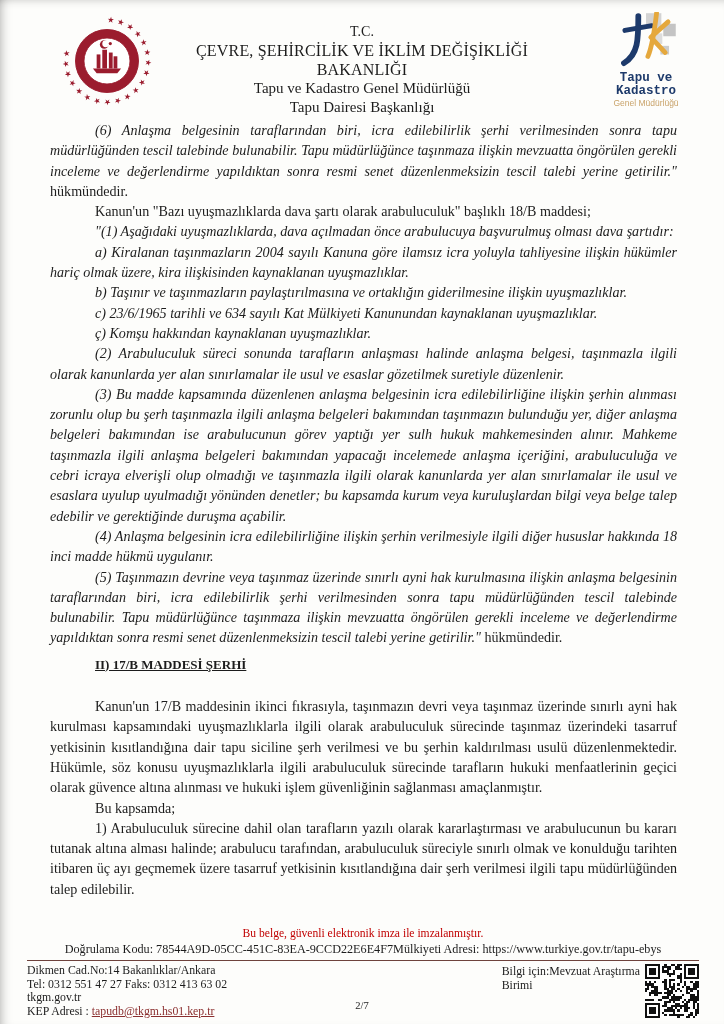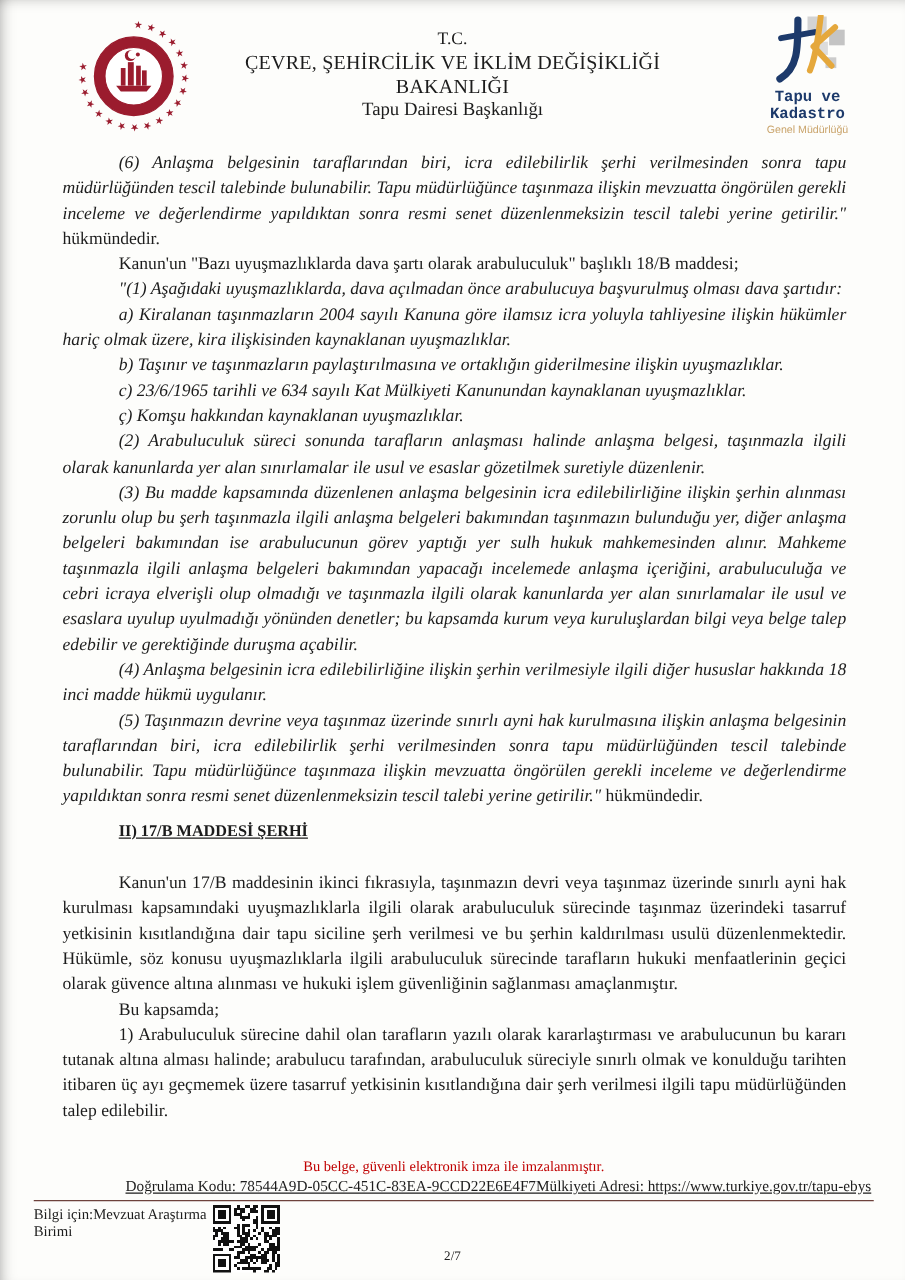--- a/index.html
+++ b/index.html
@@ -32,23 +32,23 @@
     position:absolute;left:50px;top:120px;width:627px;
     font-size:14.1px;line-height:20.3px;text-align:justify;
   }
   .doc-body p{margin:0;text-indent:45px;}
   .it{font-style:italic;}
   .sec-heading{font-weight:bold;font-size:13px;margin:7px 0 21px;text-indent:45px;text-align:left;text-decoration:underline;}
   
   .footer{position:absolute;left:27px;top:927px;width:672px;font-size:12px;}
   .sig-note{text-align:center;color:#c00000;font-size:11.6px;line-height:14px;}
   .verify-row{
-    display:flex;justify-content:flex-end;
+    display:flex;justify-content:center;
     border-bottom:1.5px solid #6e423c;
-    padding:1px 2px 3px 2px;font-size:12.2px;text-decoration:underline;
+    padding:1px 2px 3px 2px;font-size:12.2px;
   }
   .addr-row{display:flex;justify-content:space-between;padding-top:3px;}
   .addr-left{font-size:11.8px;line-height:13.6px;}
   .kep-link{color:#8b2f2f;text-decoration:underline;}
   .addr-right{display:flex;align-items:flex-start;}
   .info-text{text-align:left;font-size:11.8px;line-height:13.6px;padding-top:1px;}
   .qr{width:54px;height:54px;margin-left:5px;}
   .page-num{position:absolute;top:1000px;left:0;width:724px;text-align:center;font-size:10.5px;}
 </style>
 </head>
@@ -77,20 +77,21 @@
       </g>
       <circle cx="47" cy="32.5" r="4.6" fill="#9b1c2e"></circle>
       <circle cx="48.7" cy="31.6" r="3.7" fill="#ffffff"></circle>
       <circle cx="53.5" cy="31.5" r="1.7" fill="#9b1c2e"></circle>
     </svg>
   </div>
 
   <div class="hdr-text">
     <div class="hdr-tc">T.C.</div>
     <div class="hdr-ministry">ÇEVRE, ŞEHİRCİLİK VE İKLİM DEĞİŞİKLİĞİ BAKANLIĞI</div>
+    <div class="hdr-gd">Tapu ve Kadastro Genel Müdürlüğü</div>
     <div class="hdr-dept">Tapu Dairesi Başkanlığı</div>
   </div>
 
   <div class="tk-logo">
     <svg viewBox="0 0 100 62" width="96" height="60" aria-hidden="true">
       <g>
         <rect x="50" y="1" width="16" height="16" fill="#d3d3d3"></rect>
         <rect x="68" y="12" width="13" height="13" fill="#c4c4c4"></rect>
         <rect x="56" y="22" width="11" height="11" fill="#dcdcdc"></rect>
         <rect x="65" y="35" width="9" height="9" fill="#cccccc"></rect>
@@ -122,20 +123,26 @@
     <p>1) Arabuluculuk sürecine dahil olan tarafların yazılı olarak kararlaştırması ve arabulucunun bu kararı tutanak altına alması halinde; arabulucu tarafından, arabuluculuk süreciyle sınırlı olmak ve konulduğu tarihten itibaren üç ayı geçmemek üzere tasarruf yetkisinin kısıtlandığına dair şerh verilmesi ilgili tapu müdürlüğünden talep edilebilir.</p>
   </div>
 
   <div class="footer">
     <div class="sig-note">Bu belge, güvenli elektronik imza ile imzalanmıştır.</div>
     <div class="verify-row">
       <span>Doğrulama Kodu: 78544A9D-05CC-451C-83EA-9CCD22E6E4F7</span>
       <span>Mülkiyeti Adresi: https://www.turkiye.gov.tr/tapu-ebys</span>
     </div>
     <div class="addr-row">
+      <div class="addr-left">
+        <div>Dikmen Cad.No:14 Bakanlıklar/Ankara</div>
+        <div>Tel: 0312 551 47 27 Faks: 0312 413 63 02</div>
+        <div>tkgm.gov.tr</div>
+        <div><span>KEP Adresi : </span><span class="kep-link">tapudb@tkgm.hs01.kep.tr</span></div>
+      </div>
       <div class="addr-right">
         <div class="info-text">
           <div>Bilgi için:Mevzuat Araştırma</div>
           <div>Birimi</div>
         </div>
         <div class="qr"><svg viewBox="0 0 25 25" width="100%" height="100%" shape-rendering="crispEdges">
               <rect width="25" height="25" fill="#fff"></rect>
               <rect x="0" y="0" width="7" height="7" fill="#111"></rect>
               <rect x="1" y="1" width="5" height="5" fill="#fff"></rect>
               <rect x="2" y="2" width="3" height="3" fill="#111"></rect>

